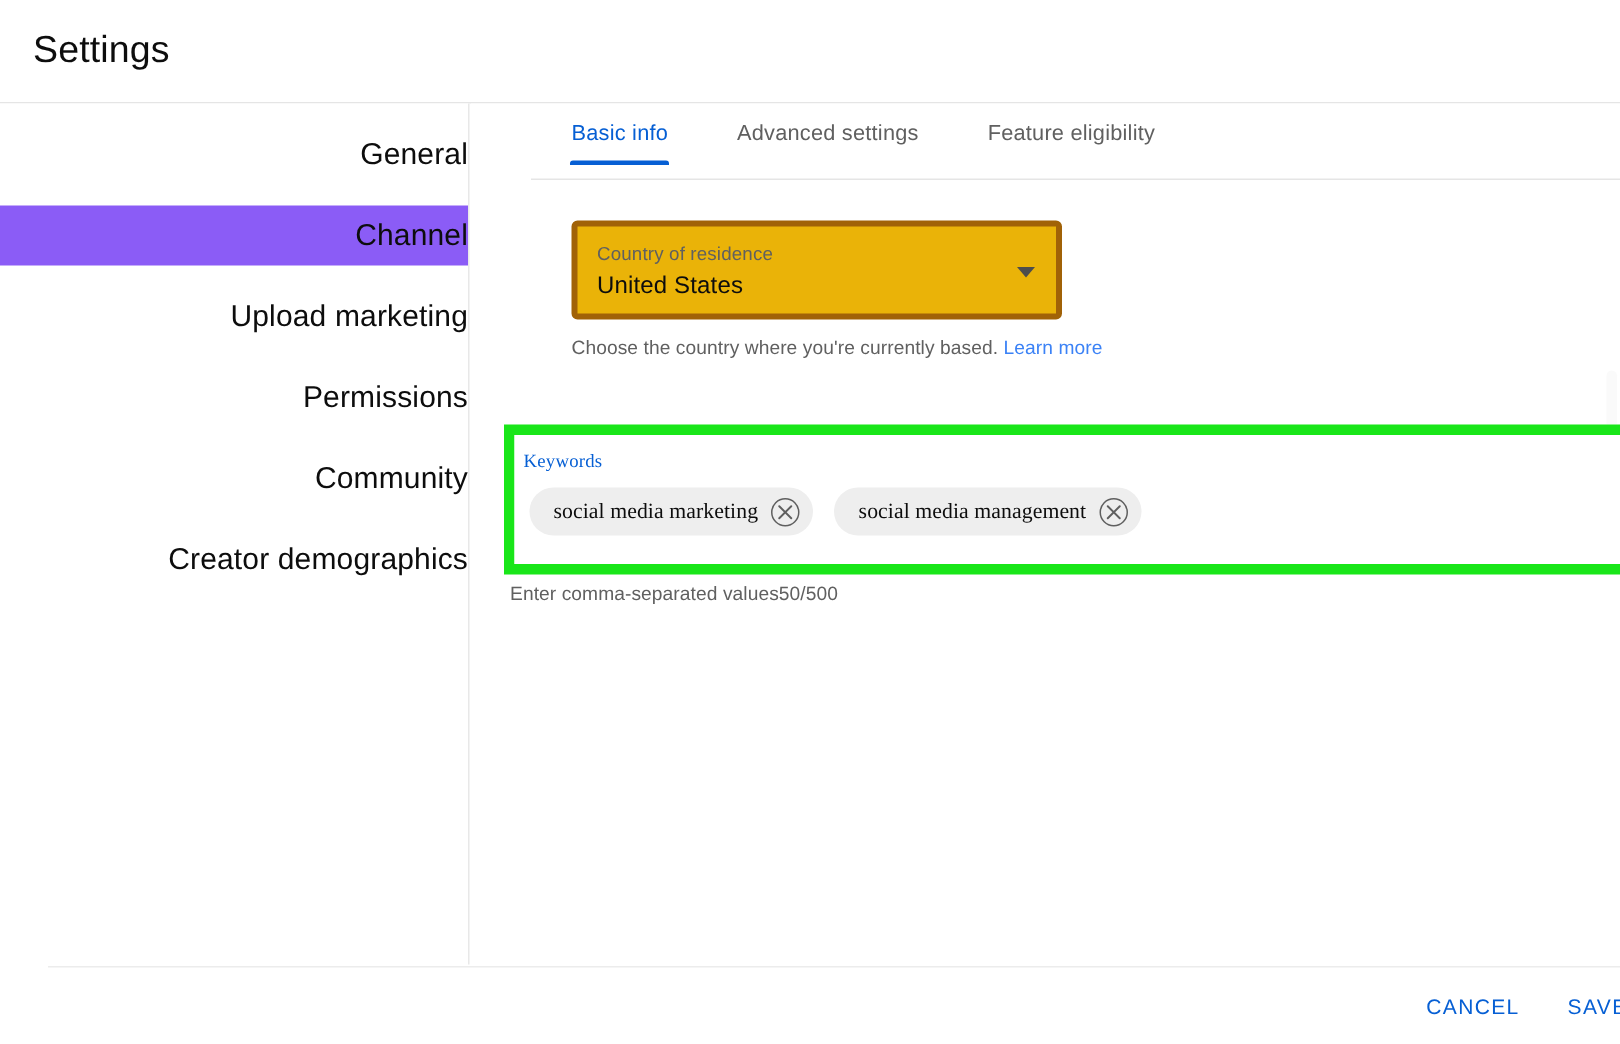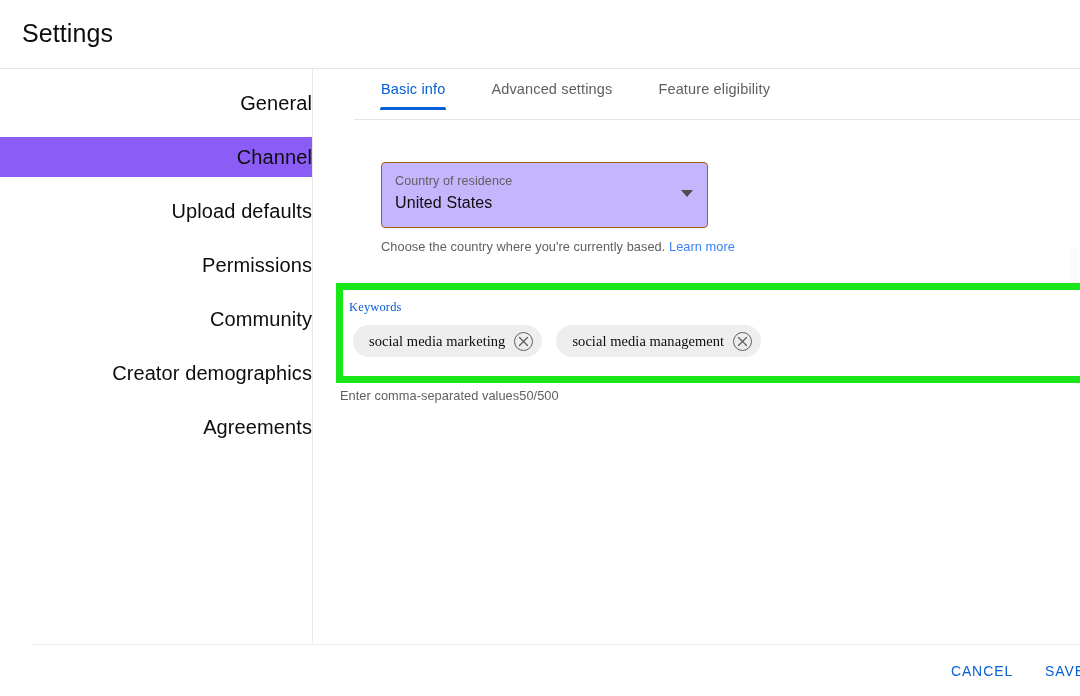--- a/index.html
+++ b/index.html
@@ -107,25 +107,24 @@
   .body-area {
     position: relative;
     padding: 27px 0 0 27px;
   }
 
   
   .select-field {
     position: relative;
     width: 327px;
     height: 66px;
-    border: 1px solid #a16207;
+    border: 4px solid #a16207;
     border-radius: 4px;
-    background: #c4b5fd;
-    cursor: pointer;
-    margin-top: 15px;
+    background: #eab308;
+    cursor: pointer;
   }
   .select-label {
     position: absolute;
     left: 13px; top: 11px;
     font-size: 12.5px;
     color: #606060;
     letter-spacing: 0.1px;
   }
   .select-value {
     position: absolute;
@@ -286,33 +285,30 @@
   </div>
 
   <nav class="sidebar">
     <div class="nav-item">
       <span>General</span>
     </div>
     <div class="nav-item selected">
       <span>Channel</span>
     </div>
     <div class="nav-item">
-      <span>Upload defaults</span>
+      <span>Upload marketing</span>
     </div>
     <div class="nav-item">
       <span>Permissions</span>
     </div>
     <div class="nav-item">
       <span>Community</span>
     </div>
     <div class="nav-item">
       <span>Creator demographics</span>
-    </div>
-    <div class="nav-item">
-      <span>Agreements</span>
     </div>
   </nav>
 
   <main class="content">
 
     <div class="tabbar">
       <div class="tab active">
         <span>Basic info</span>
       </div>
       <div class="tab">

